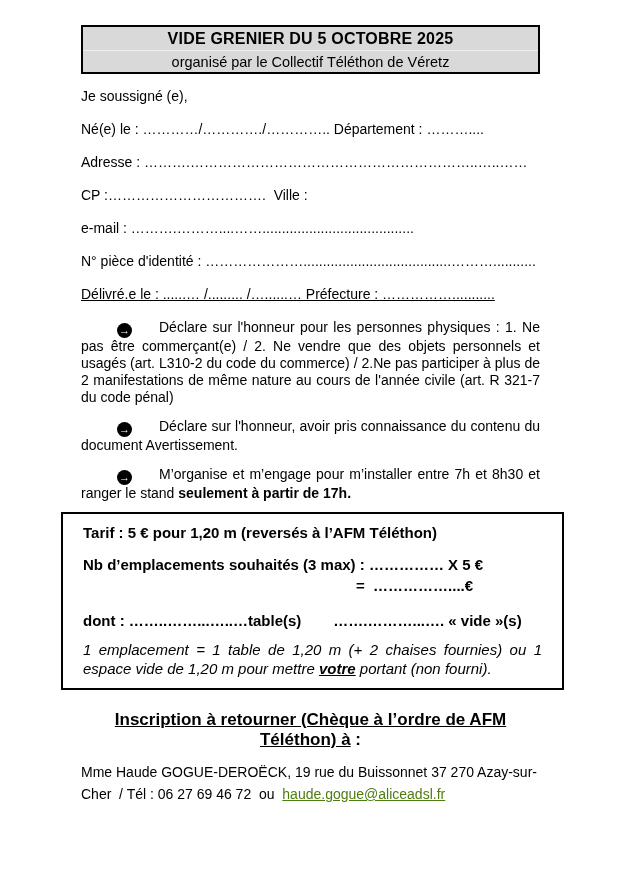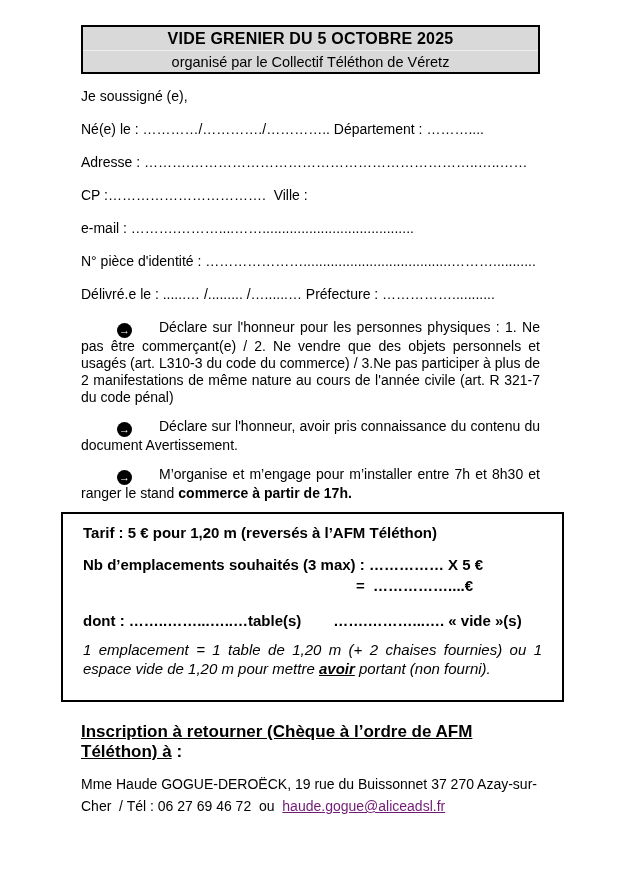--- a/index.html
+++ b/index.html
@@ -16,55 +16,55 @@
   .header-row { padding:3px 4px 2px; }
   .header-row + .header-row { border-top:1px solid #efefef; }
   .hdr-title   { font-weight:bold; font-size:16px; letter-spacing:0.2px; }
   .hdr-sub     { font-size:14.5px; }
   .hdr-heading { font-weight:bold; font-size:15px; }
 
   
   .form-section { margin-top:14px; }
   .form-line { font-size:14px; line-height:16px; margin:0 0 17px 0;
                white-space:pre-wrap; overflow:hidden; max-height:16px; }
-  .form-line.gap-before { margin-top:7px; }
+  .form-line.gap-before { margin-top:7px;text-decoration:underline; }
 
   
   .decl { font-size:14px; line-height:17px; text-align:justify;
           text-indent:36px; margin:12px 0 0 0; }
   .decl.first { margin-top:16px; }
   .bullet {
     display:inline-flex; width:15px; height:15px; border-radius:50%;
     background:#000; color:#fff; align-items:center; justify-content:center;
     font-size:11px; font-weight:bold; line-height:15px;
     margin-right:27px; vertical-align:-2px; text-indent:0;
   }
   .decl b { font-weight:bold; }
 
   
   .pricing-box {
     margin:10px -24px 0 -20px;
     border:2px solid #000; background:#fff;
-    padding:10px 20px 22px 20px;
+    padding:10px 20px 10px 20px;
   }
   .box-line { font-weight:bold; font-size:15px; line-height:17px; white-space:pre-wrap; }
   .box-line.tarif { margin-bottom:15px; }
   .box-line.emplacements { margin-bottom:4px; }
   .box-line.total { padding-left:273px; margin-bottom:18px; }
   .box-line.dont { margin-bottom:12px; }
   .box-line.dont .vide { margin-left:32px; }
   .note { font-style:italic; font-size:15px; line-height:18.5px;
           text-align:justify; margin:0; }
   .note b { text-decoration:underline; }
 
   
-  .footer-heading { margin-top:20px; font-size:17px; font-weight:bold; }
+  .footer-heading { margin-top:20px; font-size:17px; font-weight:bold;text-align:center; }
   .footer-heading .u { text-decoration:underline; }
   .footer-address { margin:11px 0 0 0; font-size:14px; line-height:22px; white-space:pre-wrap; }
-  .email-link { color:#701a75; cursor:pointer; }
+  .email-link { color:#4d7c0f; cursor:pointer; }
 </style>
 </head>
 <body>
 
 <div class="page">
 
   <div class="header-box">
     <div class="header-row hdr-title">VIDE GRENIER DU 5 OCTOBRE 2025</div>
     <div class="header-row hdr-sub">organisé par le Collectif Téléthon de Véretz</div>
   </div>
@@ -73,31 +73,31 @@
     <div class="form-line">Je soussigné (e), M/Me…......................................................................................</div>
     <div class="form-line">Né(e) le : …………/…………./………….. Département : ………....</div>
     <div class="form-line">Adresse : ……….……………………………………………………..…..……</div>
     <div class="form-line">CP :…………………………….  Ville : …………………………………………..</div>
     <div class="form-line">e-mail : ……….………....…….......................................</div>
     <div class="form-line">N° pièce d'identité : …………………......................................………...........</div>
     <div class="form-line gap-before">Délivré.e le : ......… /......... /…......… Préfecture : ……………...........</div>
   </div>
 
   <div>
-    <p class="decl first"><span class="bullet">→</span><span>Déclare sur l'honneur pour les personnes physiques : 1. Ne pas être commerçant(e) / 2. Ne vendre que des objets personnels et usagés (art. L310-3 du code du commerce) / 3.Ne pas participer à plus de 2 manifestations de même nature au cours de l'année civile (art. R 321-7 du code pénal)</span></p>
+    <p class="decl first"><span class="bullet">→</span><span>Déclare sur l'honneur pour les personnes physiques : 1. Ne pas être commerçant(e) / 2. Ne vendre que des objets personnels et usagés (art. L310-2 du code du commerce) / 2.Ne pas participer à plus de 2 manifestations de même nature au cours de l'année civile (art. R 321-7 du code pénal)</span></p>
     <p class="decl"><span class="bullet">→</span><span>Déclare sur l'honneur, avoir pris connaissance du contenu du document Avertissement.</span></p>
-    <p class="decl"><span class="bullet">→</span><span>M’organise et m’engage pour m’installer entre 7h et 8h30 et ranger le stand </span><b>commerce à partir de 17h.</b></p>
+    <p class="decl"><span class="bullet">→</span><span>M’organise et m’engage pour m’installer entre 7h et 8h30 et ranger le stand </span><b>seulement à partir de 17h.</b></p>
   </div>
 
   <div class="pricing-box">
     <div class="box-line tarif">Tarif : 5 € pour 1,20 m (reversés à l’AFM Téléthon)</div>
     <div class="box-line emplacements">Nb d’emplacements souhaités (3 max) : …………… X 5 €</div>
     <div class="box-line total">=  ……………....€</div>
     <div class="box-line dont"><span>dont : ……..……...…..…table(s)</span><span class="vide">…….………...…. « vide »(s)</span></div>
-    <p class="note"><span>1 emplacement = 1 table de 1,20 m (+ 2 chaises fournies) ou 1 espace vide de 1,20 m pour mettre </span><b>avoir</b><span> portant (non fourni).</span></p>
+    <p class="note"><span>1 emplacement = 1 table de 1,20 m (+ 2 chaises fournies) ou 1 espace vide de 1,20 m pour mettre </span><b>votre</b><span> portant (non fourni).</span></p>
   </div>
 
   <div>
     <div class="footer-heading"><span class="u">Inscription à retourner (Chèque à l’ordre de AFM Téléthon) à</span><span> :</span></div>
     <p class="footer-address"><span>Mme Haude GOGUE-DEROËCK, 19 rue du Buissonnet 37 270 Azay-sur-Cher  / Tél : 06 27 69 46 72  ou  </span><a href="#" class="email-link">haude.gogue@aliceadsl.fr</a></p>
   </div>
 
 </div>
 
 </body></html>

